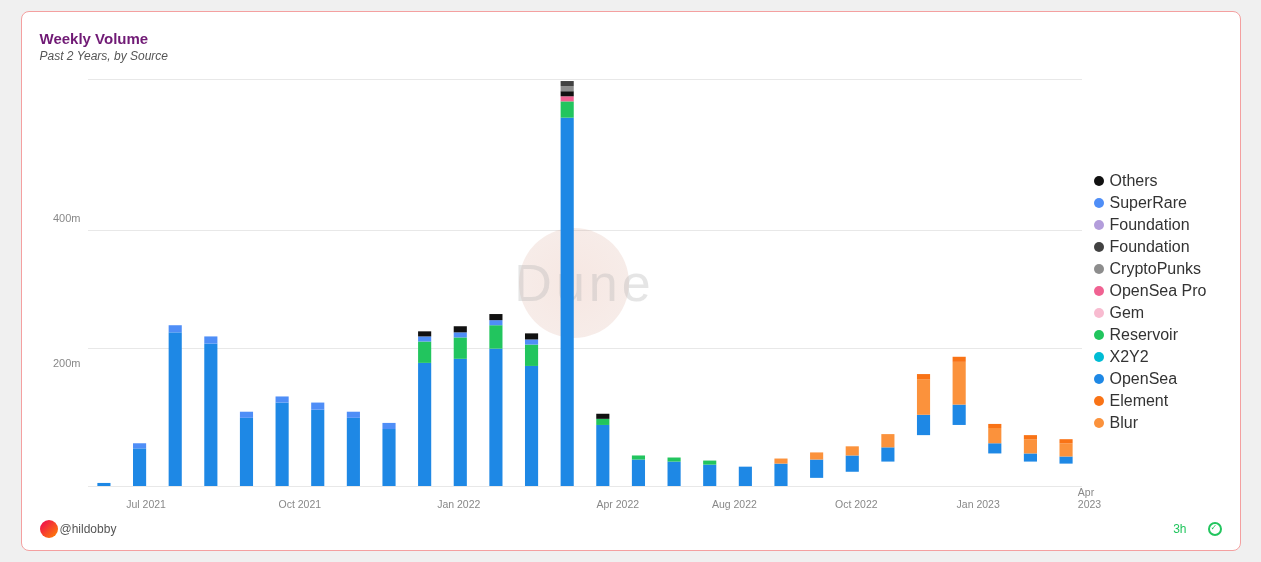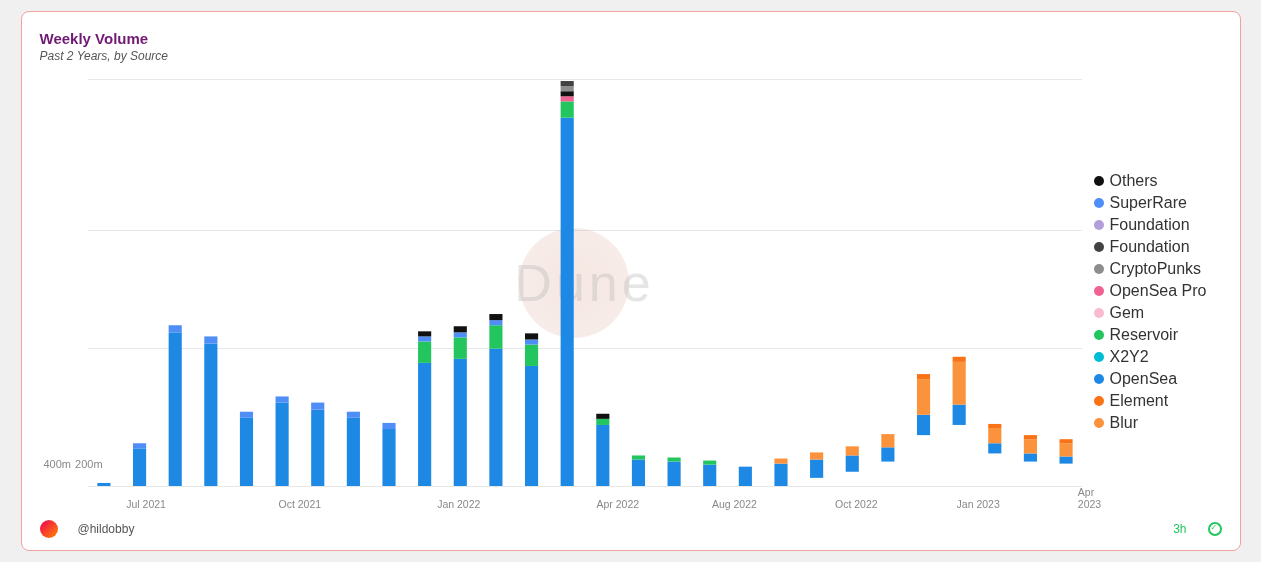--- a/index.html
+++ b/index.html
@@ -63,24 +63,24 @@
     .legend-dot {
       width: 10px;
       height: 10px;
       border-radius: 50%;
       flex-shrink: 0;
     }
     .y-axis-labels {
       position: absolute;
       left: 0;
       top: 0;
-      bottom: 44px;
+      bottom: 12px;
       width: 45px;
       display: flex;
-      flex-direction: row;
+      flex-direction: column;
       justify-content: space-between;
       align-items: flex-end;
       padding-bottom: 0;
     }
     .y-label {
       font-size: 11px;
       color: #888;
       padding-right: 4px;
     }
     .plot-inner {
@@ -148,21 +148,21 @@
     .footer {
       display: flex;
       justify-content: space-between;
       align-items: center;
       margin-top: 4px;
       padding-top: 2px;
     }
     .footer-user {
       display: flex;
       align-items: center;
-      gap: 20px;
+      gap: 2px;
       font-size: 12px;
       color: #555;
     }
     .user-avatar {
       width: 18px;
       height: 18px;
       border-radius: 50%;
       background: linear-gradient(135deg, #e05, #f80);
     }
     .footer-time {

